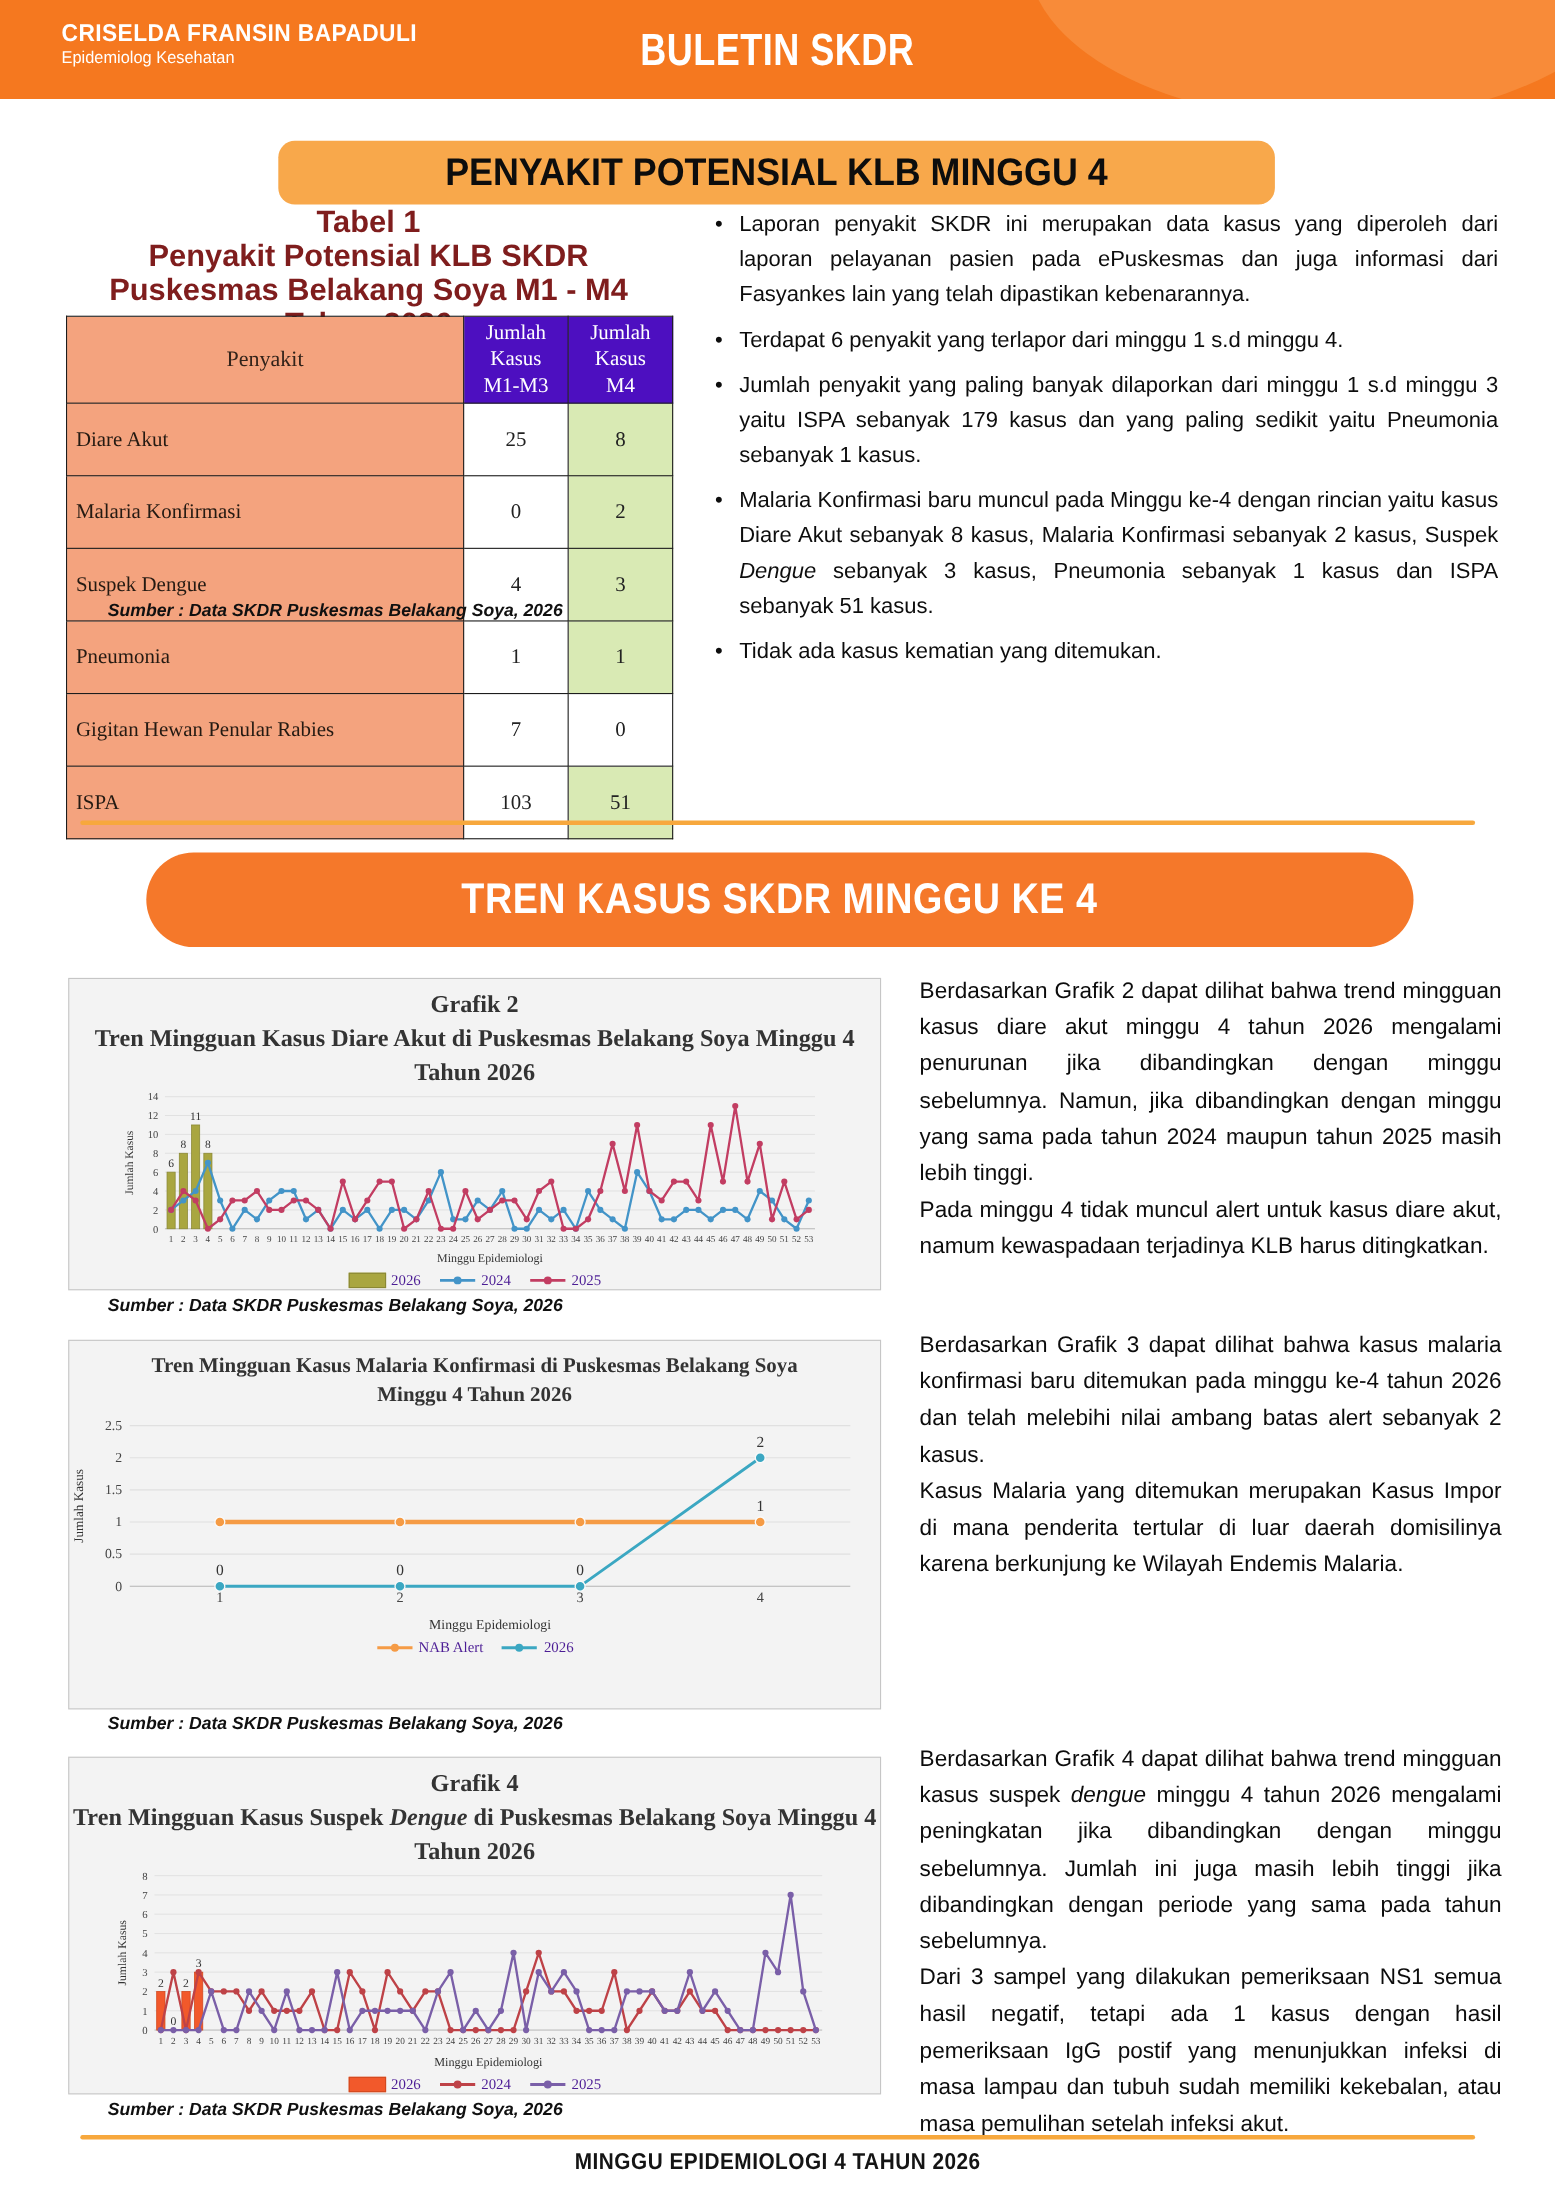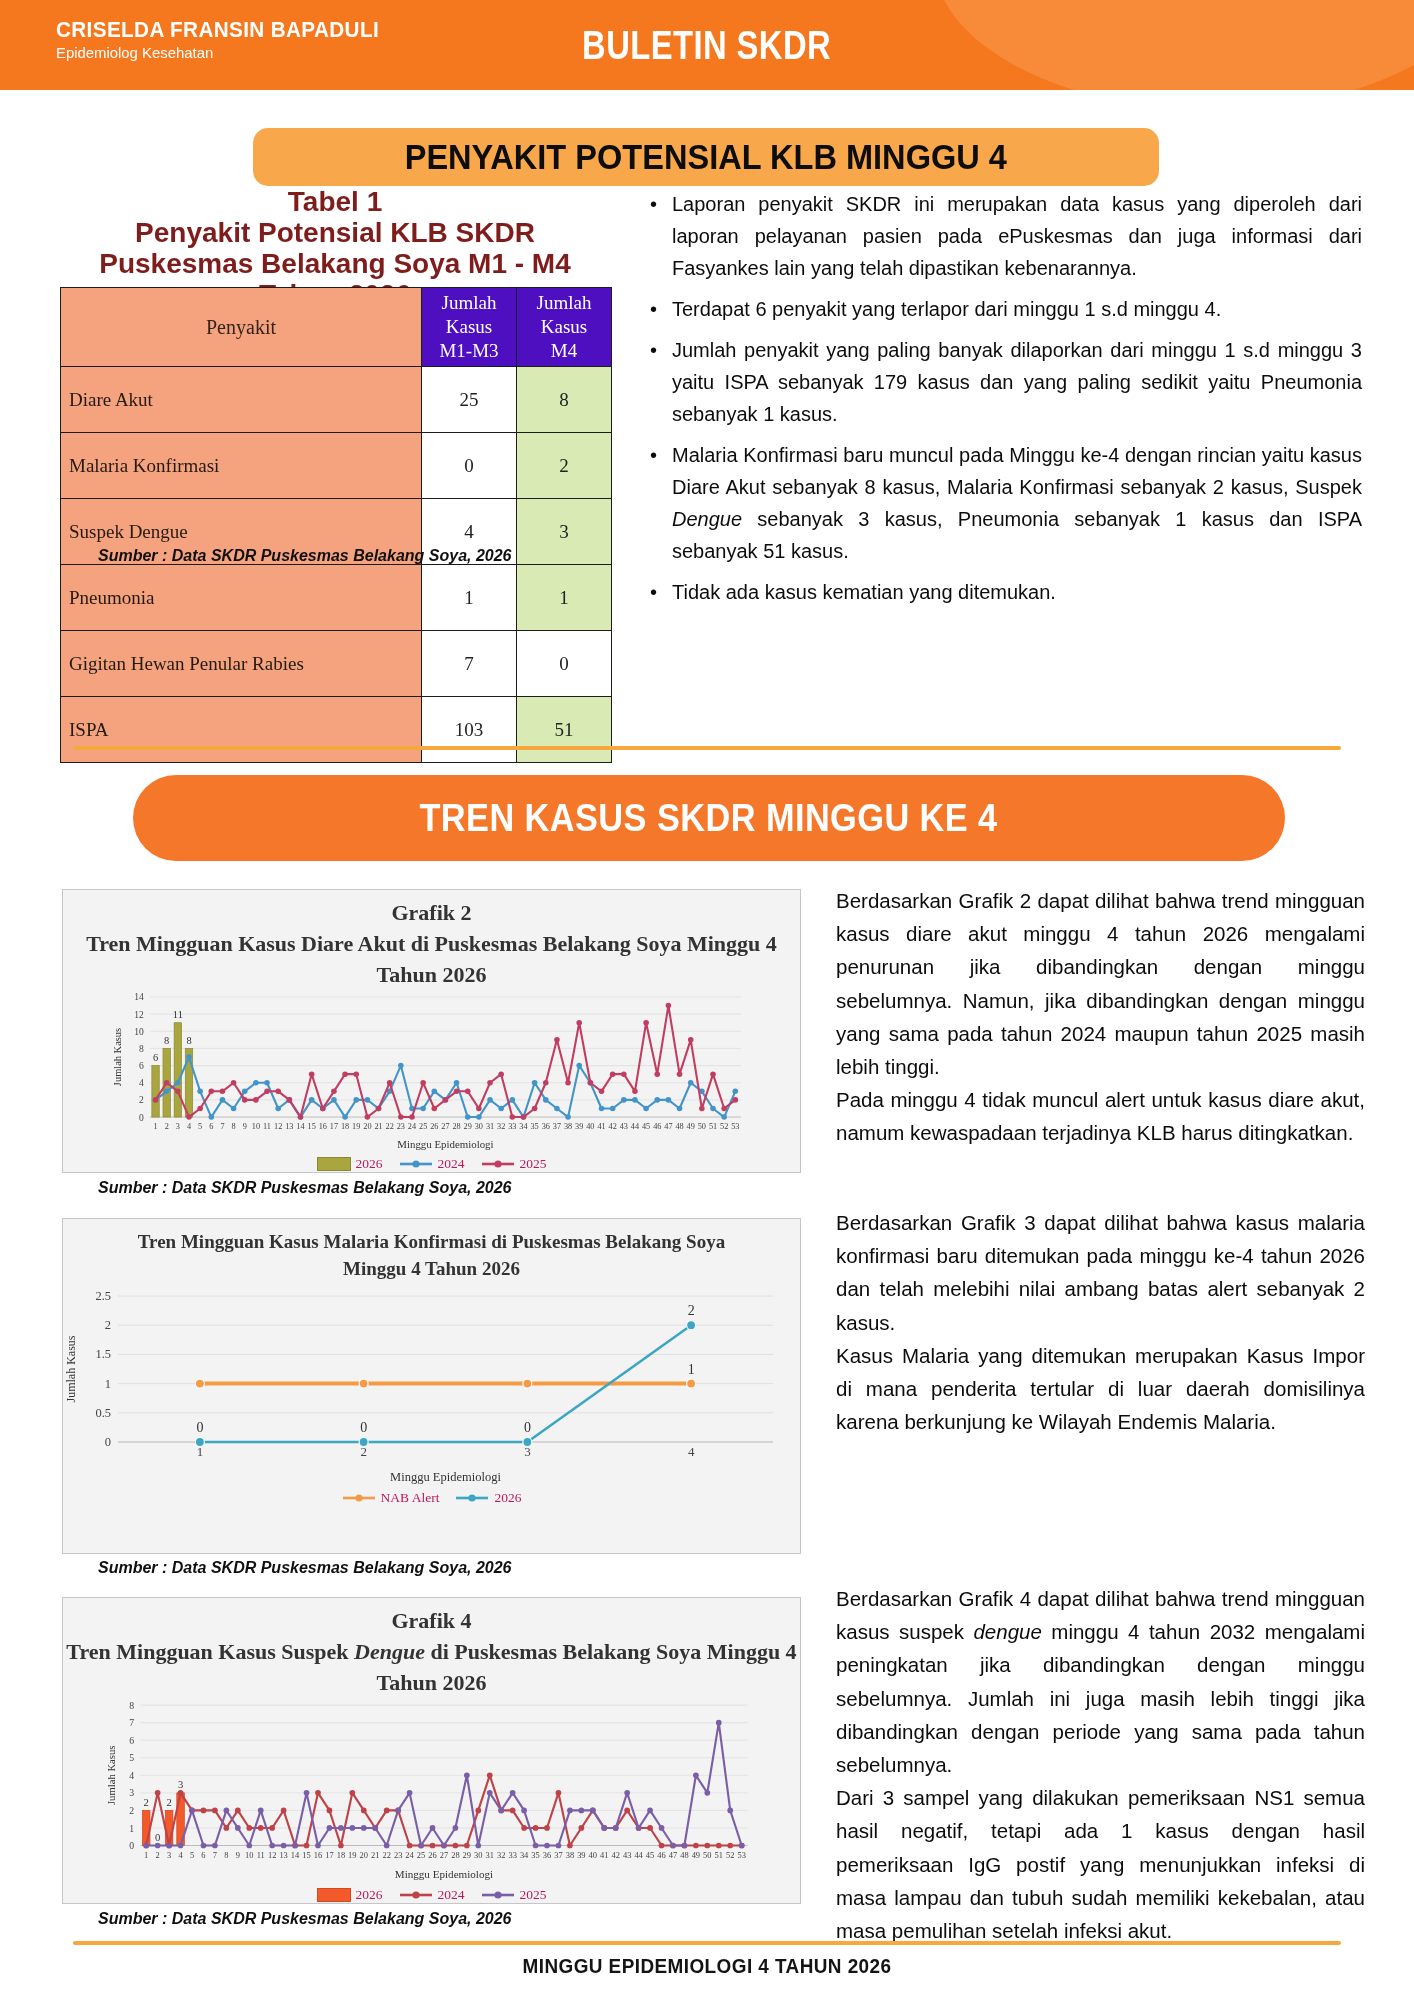--- a/index.html
+++ b/index.html
@@ -59,21 +59,21 @@
   
   .panel{position:absolute;left:62px;width:739px;background:var(--panel,#F3F3F3);
          border:1px solid #C6C6C6;box-sizing:border-box;display:flex;flex-direction:column;align-items:center;}
   .panel.p2{top:889px;height:284px;padding-top:8px;}
   .panel.p3{top:1218px;height:336px;padding-top:10px;}
   .panel.p4{top:1597px;height:307px;padding-top:8px;}
   .chart-titles{font-family:"Liberation Serif",serif;font-weight:700;color:#333;text-align:center;}
   .p2 .chart-titles,.p4 .chart-titles{font-size:22px;line-height:1.4;}
   .p3 .chart-titles{font-size:19px;line-height:1.4;}
   .legend{display:flex;align-items:center;justify-content:center;gap:16px;margin-top:2px;
-          font-family:"Liberation Serif",serif;font-size:13.5px;color:#be185d;}
+          font-family:"Liberation Serif",serif;font-size:13.5px;color:#4c1d95;}
   .legend .item{display:flex;align-items:center;gap:5px;}
   .legend .sw-bar{display:inline-block;width:32px;height:12px;}
   .src2{position:absolute;left:62px;top:1179px;}
   .src3{position:absolute;left:62px;top:1559px;}
   .src4{position:absolute;left:62px;top:1910px;}
 
   
   .para{position:absolute;left:836px;width:529px;font-size:20.5px;line-height:1.62;
         text-align:justify;color:#0c0c0c;}
   .para.pa1{top:884px;}
@@ -667,21 +667,21 @@
           <svg width="34" height="12" viewBox="0 0 34 12">
             <line x1="1" y1="6" x2="33" y2="6" stroke="#7A5FA8" stroke-width="2.6"></line>
             <circle cx="17" cy="6" r="3.6" fill="#7A5FA8"></circle>
           </svg>
           <span>2025</span>
         </span>
       </div>
   </div>
   <div class="source src4">Sumber : Data SKDR Puskesmas Belakang Soya, 2026</div>
   <div class="para pa3">
-      <div><span>Berdasarkan Grafik 4 dapat dilihat bahwa trend mingguan kasus suspek </span><em>dengue</em><span> minggu 4 tahun 2032 mengalami peningkatan jika dibandingkan dengan minggu sebelumnya. Jumlah ini juga masih lebih tinggi jika dibandingkan dengan periode yang sama pada tahun sebelumnya.</span></div>
+      <div><span>Berdasarkan Grafik 4 dapat dilihat bahwa trend mingguan kasus suspek </span><em>dengue</em><span> minggu 4 tahun 2026 mengalami peningkatan jika dibandingkan dengan minggu sebelumnya. Jumlah ini juga masih lebih tinggi jika dibandingkan dengan periode yang sama pada tahun sebelumnya.</span></div>
       <div><span>Dari 3 sampel yang dilakukan pemeriksaan NS1 semua hasil negatif, tetapi ada 1 kasus dengan  hasil pemeriksaan IgG postif yang menunjukkan infeksi di masa lampau dan tubuh sudah memiliki kekebalan, atau masa pemulihan setelah infeksi akut.</span></div>
     </div>
 
   <div class="divider d2"></div>
   <div class="footer-text">
     <span>MINGGU EPIDEMIOLOGI 4 TAHUN 2026</span>
   </div>
 
 </div>
 

